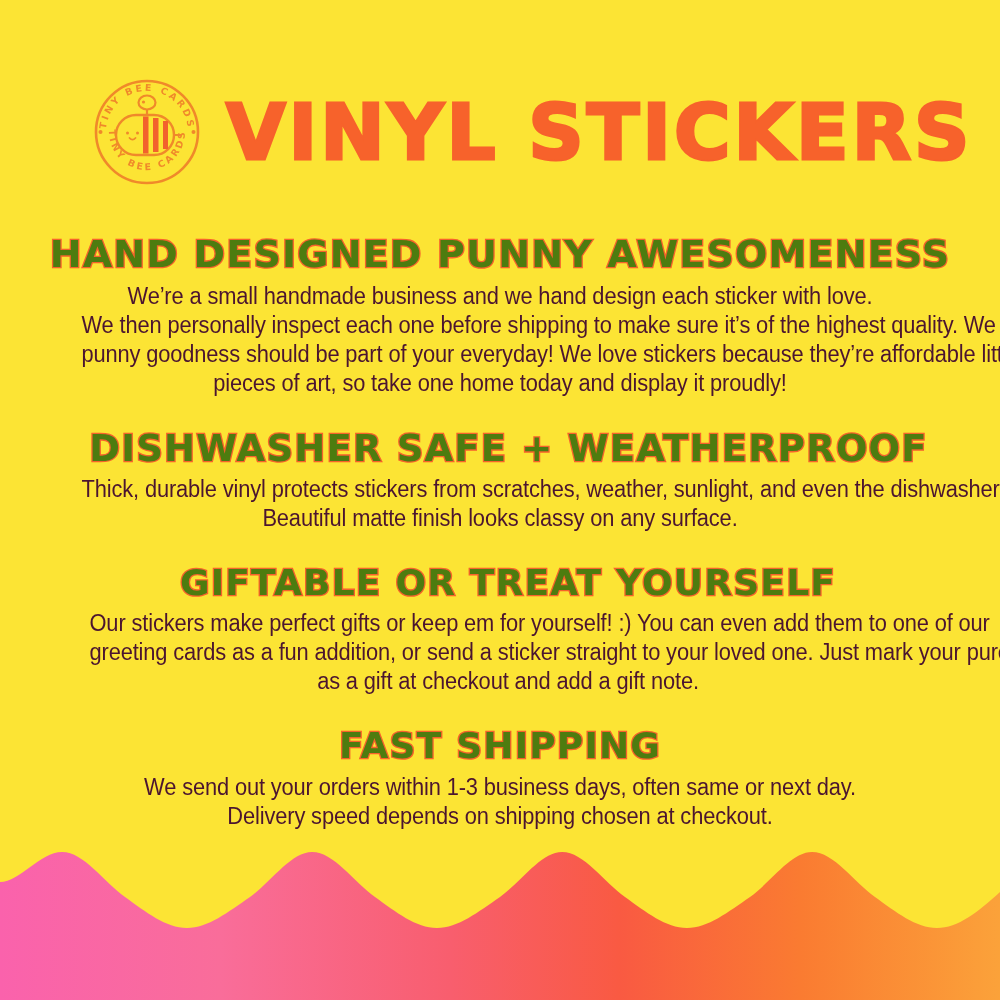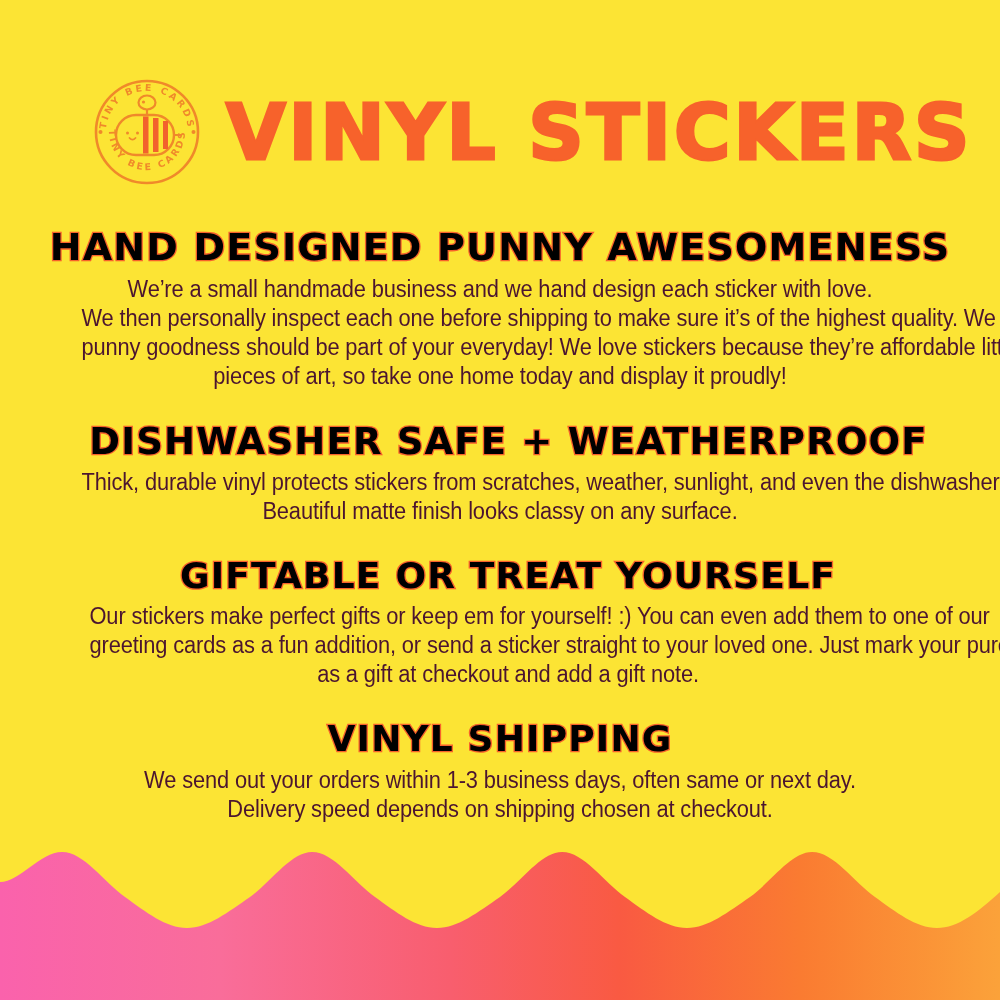--- a/index.html
+++ b/index.html
@@ -61,22 +61,22 @@
     left: 0;
     width: 1000px;
     text-align: center;
   }
   .section {
     margin: 0 0 30px 0;
   }
   .section:last-child { margin-bottom: 0; }
 
   .section-heading {
-    margin: 4px 0 6px 0;
-    color: #000000;
+    margin: 11px 0 6px 0;
+    color: #4d7c0f;
     font-family: "DejaVu Sans", sans-serif;
     font-weight: 700;
     font-size: 37px;
     line-height: 1.12;
     letter-spacing: 1.2px;
     -webkit-text-stroke: 2.6px #F7622B;
     paint-order: stroke fill;
     white-space: nowrap;
   }
 
@@ -181,21 +181,21 @@
     <div class="section sec-3">
       <h2 class="section-heading">GIFTABLE OR TREAT YOURSELF</h2>
       <div class="section-body">
         <span class="line">Our stickers make perfect gifts or keep em for yourself! :) You can even add them to one of our</span>
         <span class="line">greeting cards as a fun addition, or send a sticker straight to your loved one. Just mark your purchase</span>
         <span class="line">as a gift at checkout and add a gift note.</span>
       </div>
     </div>
 
     <div class="section sec-4">
-      <h2 class="section-heading">VINYL SHIPPING</h2>
+      <h2 class="section-heading">FAST SHIPPING</h2>
       <div class="section-body">
         <span class="line">We send out your orders within 1-3 business days, often same or next day.</span>
         <span class="line">Delivery speed depends on shipping chosen at checkout.</span>
       </div>
     </div>
 
   </div>
 
   <svg class="wave-footer" viewBox="0 0 1000 160" preserveAspectRatio="none">
     <defs>

